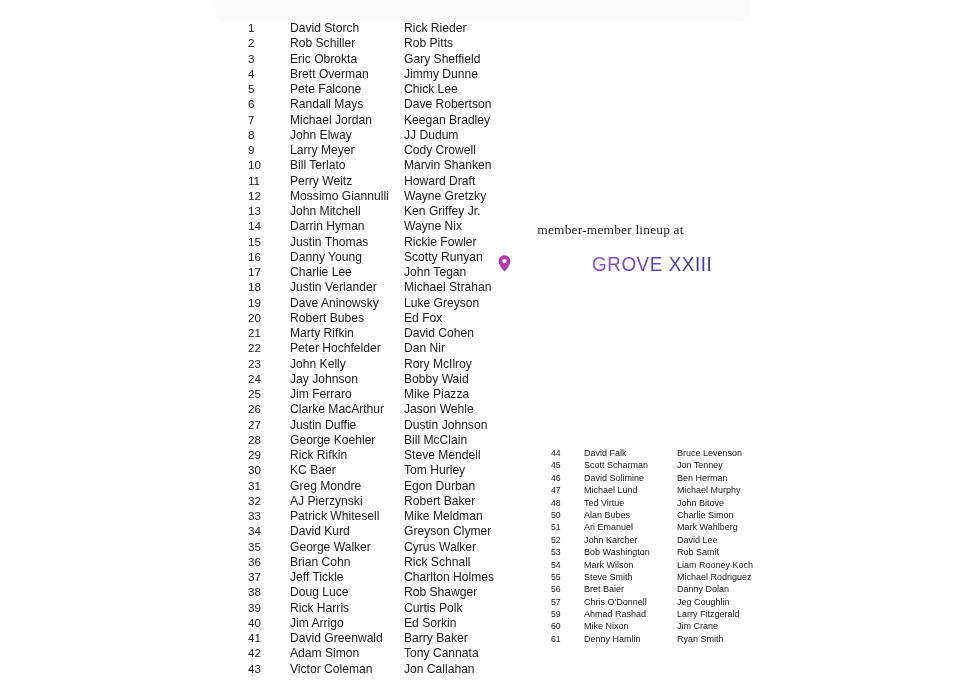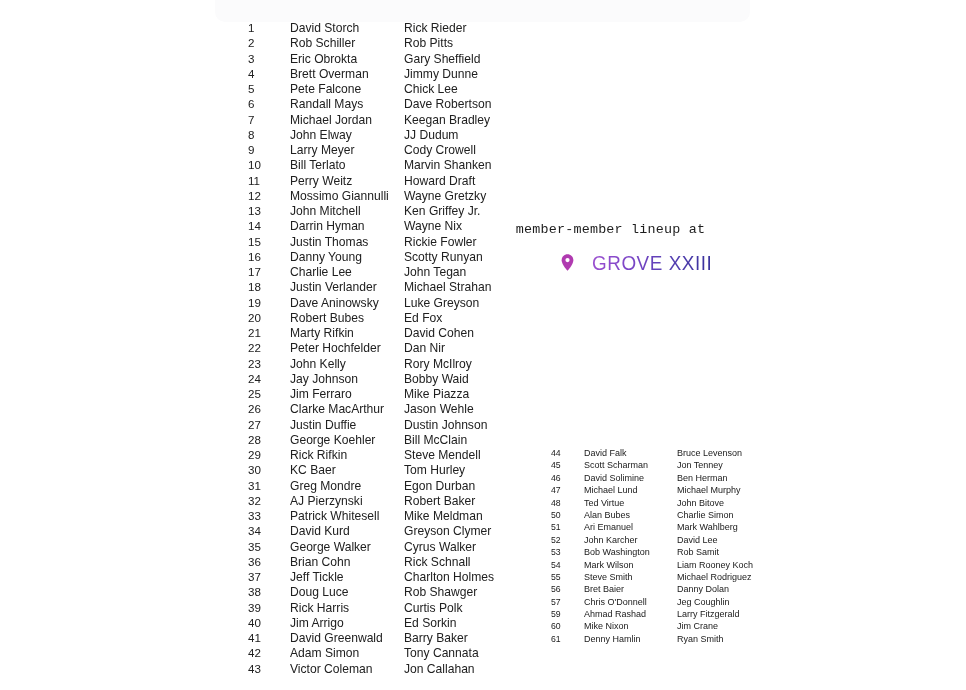--- a/index.html
+++ b/index.html
@@ -91,32 +91,32 @@
 
   
   .caption-block {
     position: absolute;
     left: 498px;
     top: 222px;
     width: 225px;
     text-align: center;
   }
   .caption-text {
-    font-family: Liberation Mono, monospace;
+    font-family: Liberation Serif, serif;
     font-size: 13.4px;
     letter-spacing: 0.2px;
     color: #1d1d1d;
     white-space: nowrap;
     text-align: center;
   }
   .venue-row {
     margin-top: 16px;
     display: flex;
     align-items: center;
-    justify-content: flex-end;
+    justify-content: space-between;
     gap: 18px;
   }
   .pin-icon {
     display: block;
     width: 13px;
     height: 17px;
     flex: 0 0 13px;
     margin-top: -2px;
   }
   .venue-name {

